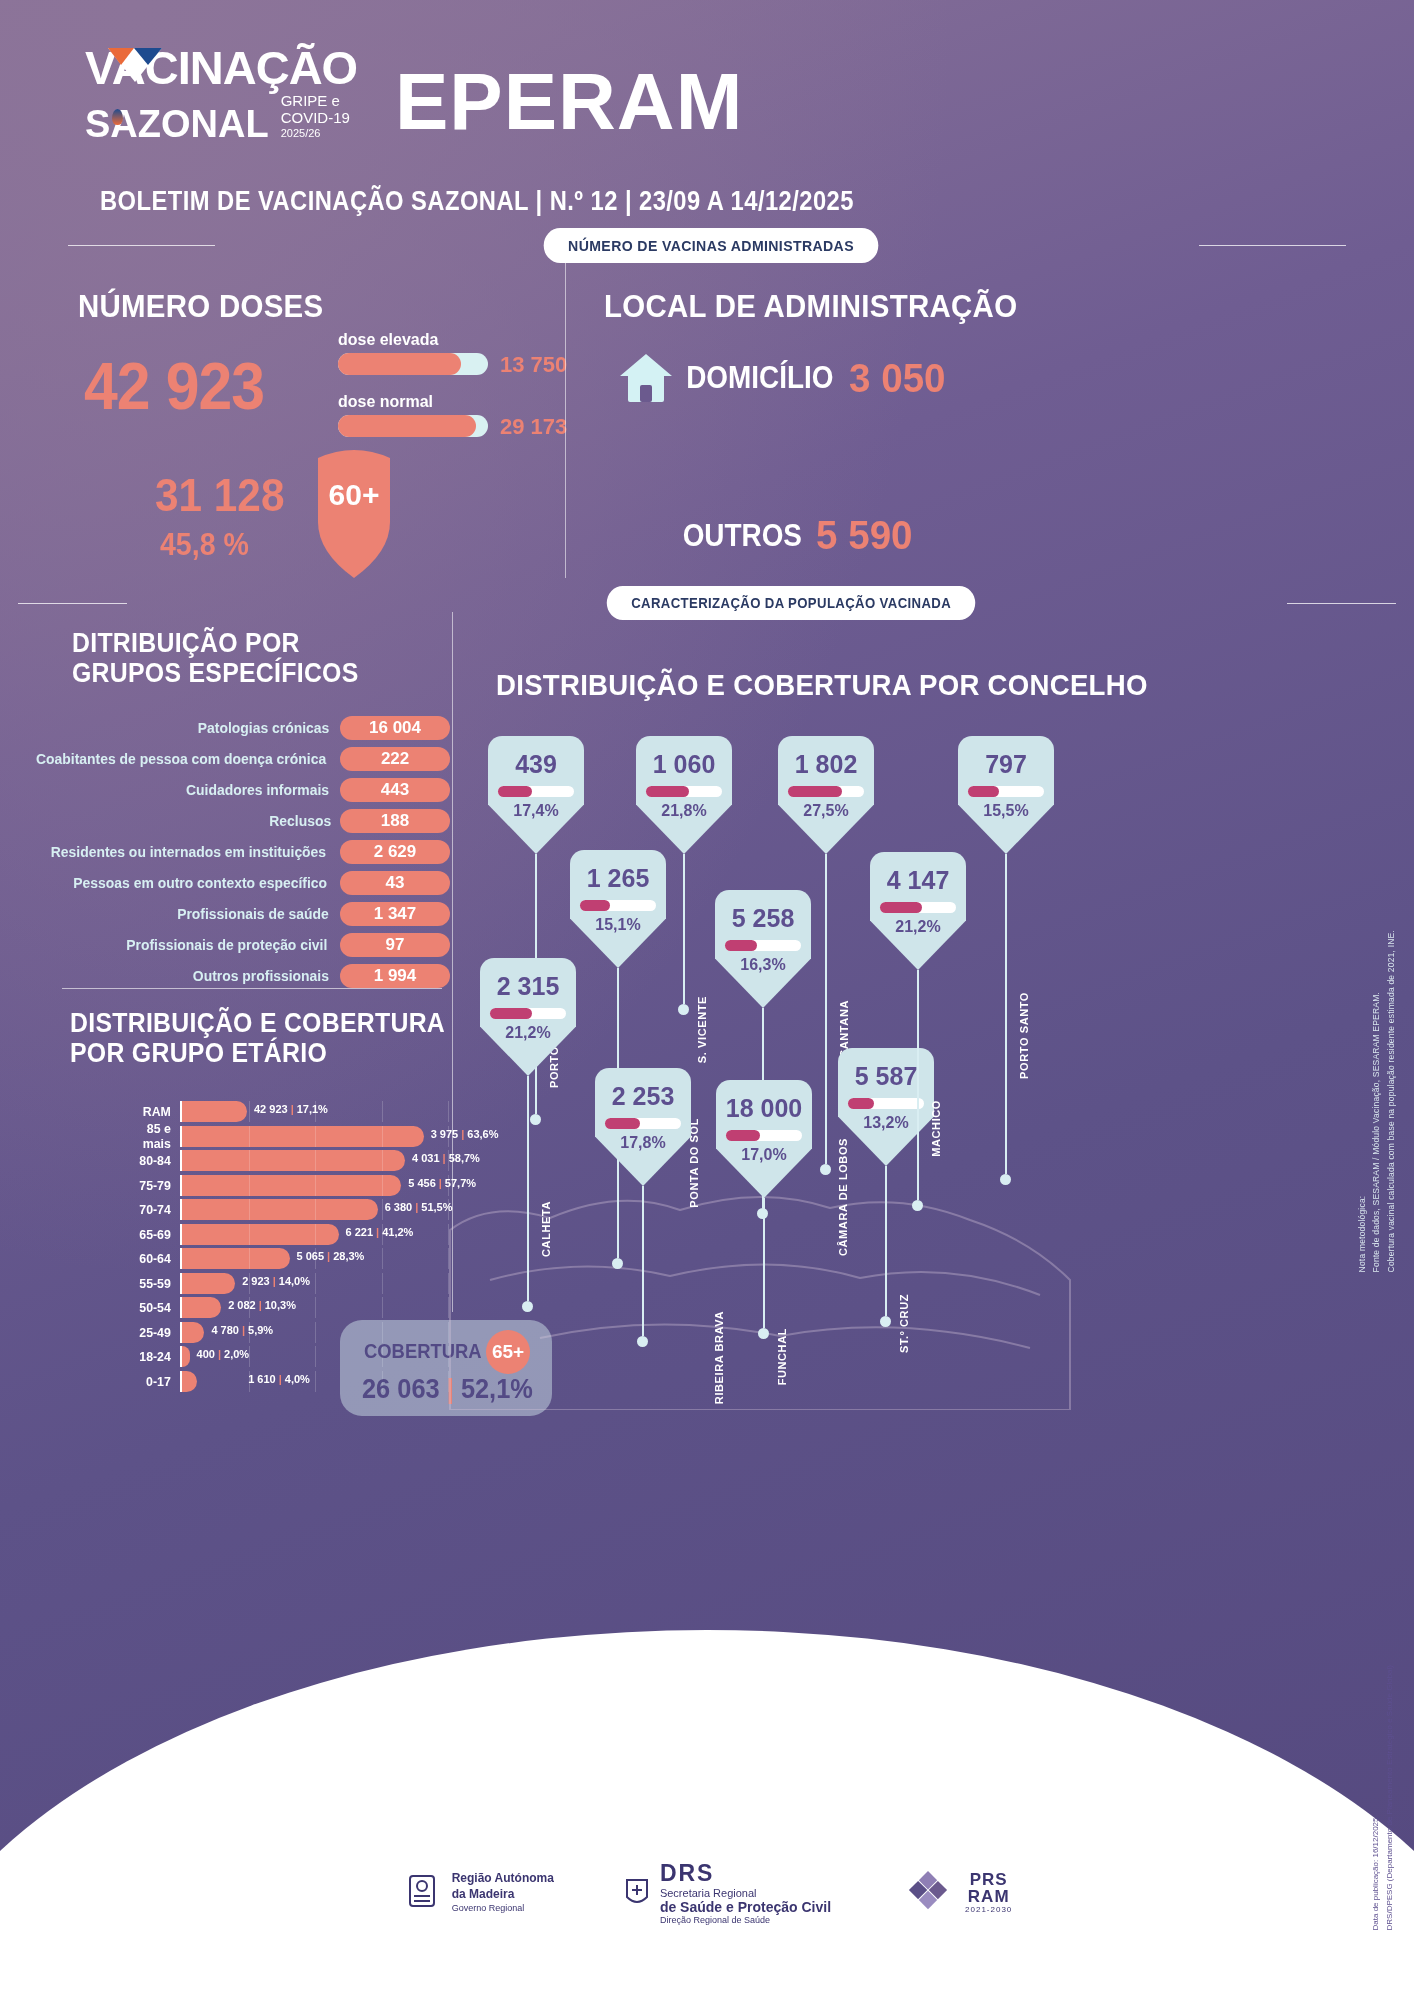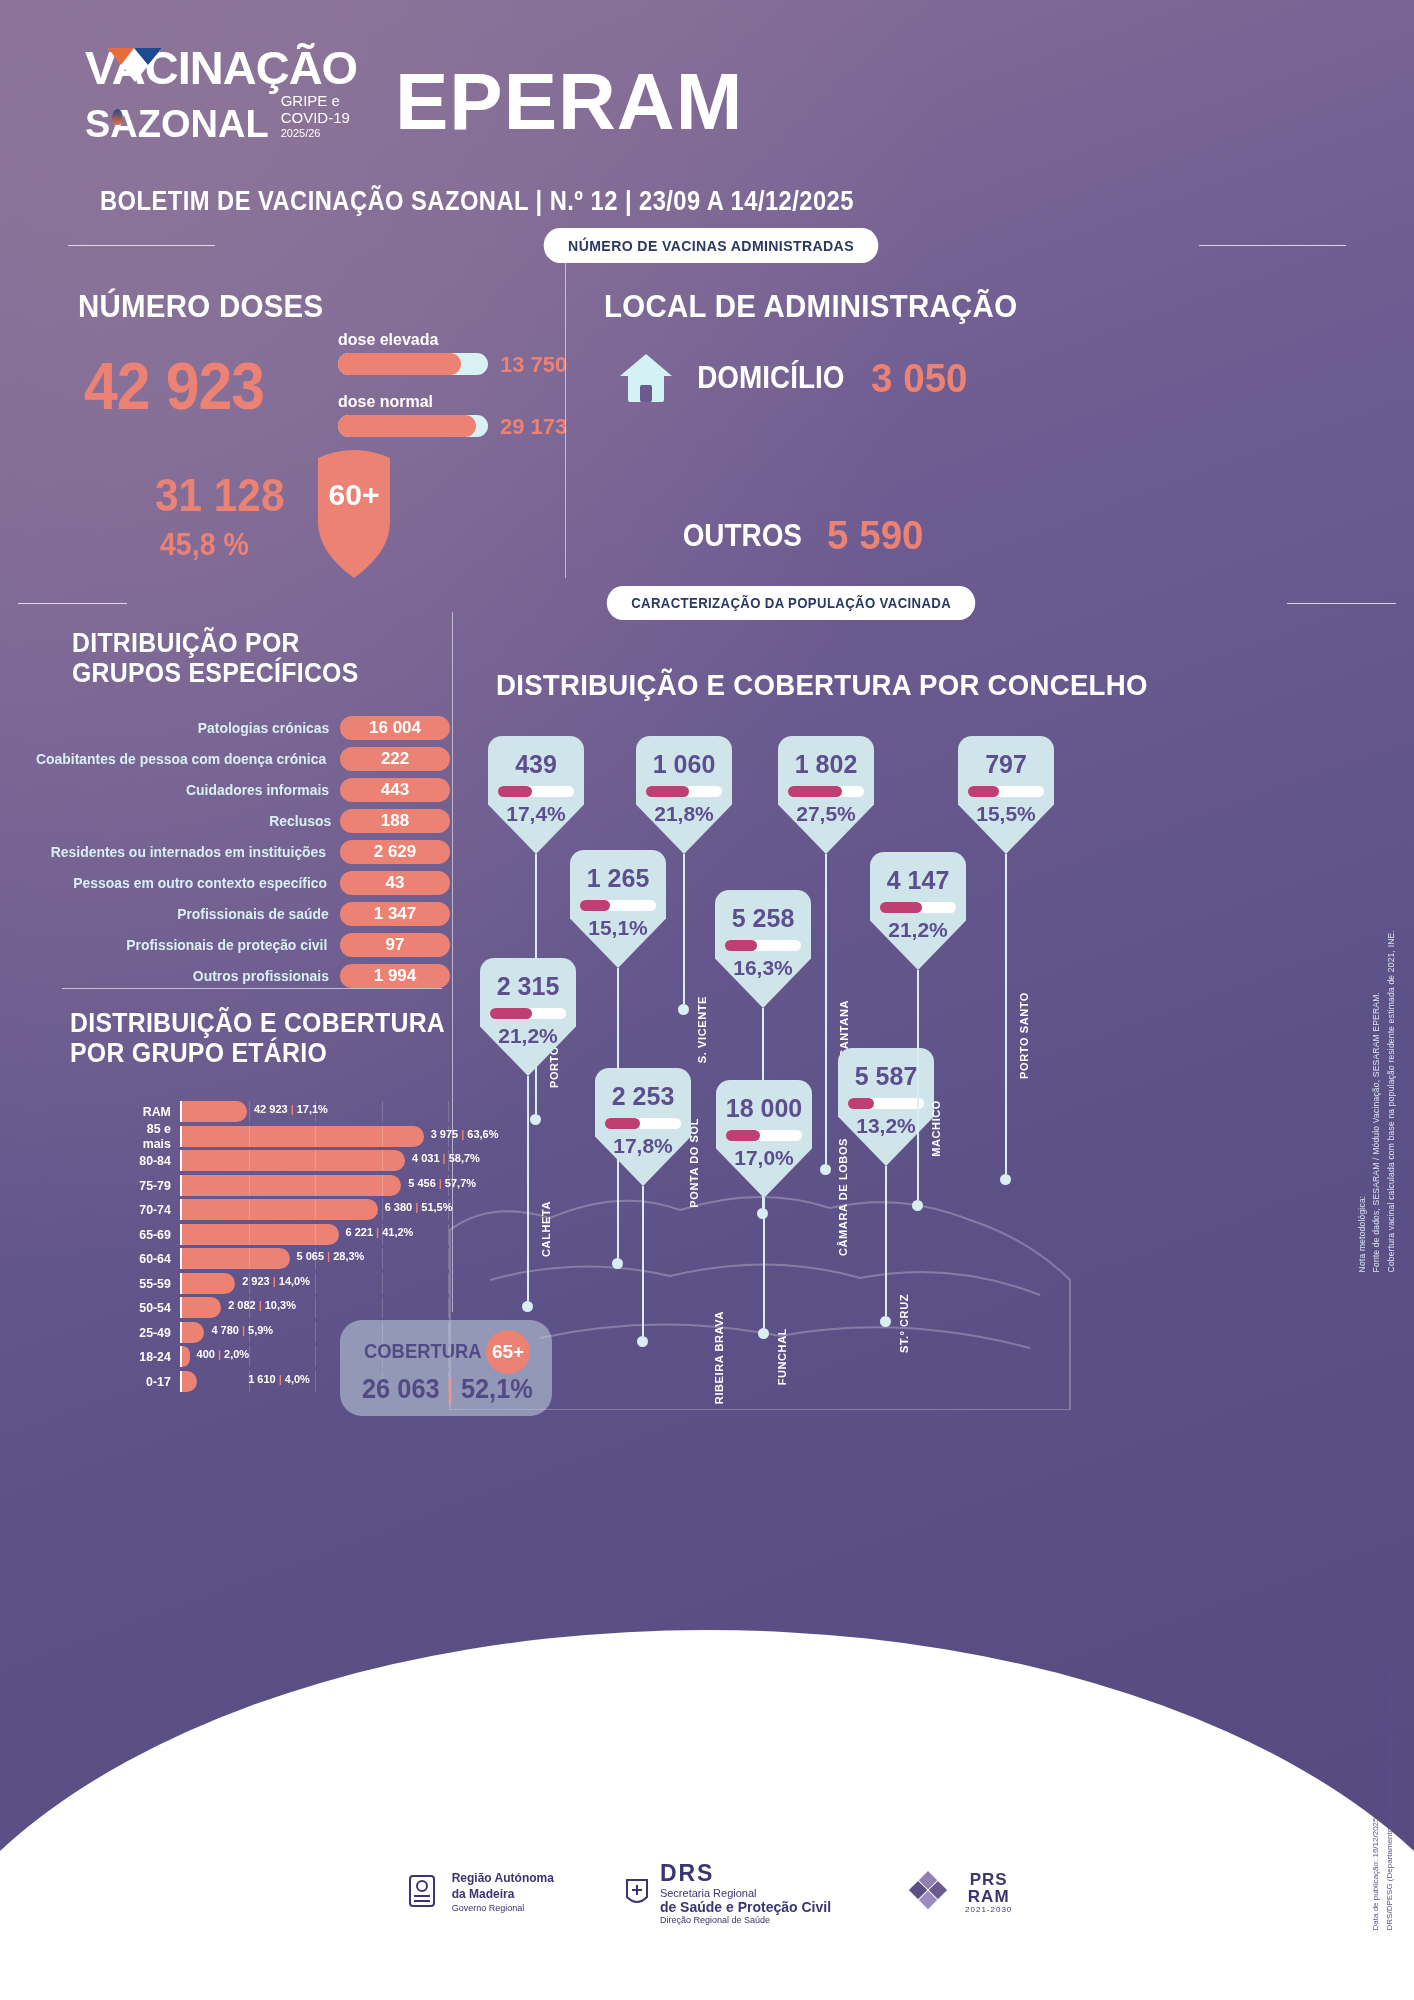--- a/index.html
+++ b/index.html
@@ -82,21 +82,21 @@
   .barval{ position:absolute; left:162px; top:-1px; color:#ec8273; font-size:22px; font-weight:bold;
      white-space:nowrap;}
   .d1{ left:338px; top:330px; }
   .d2{ left:338px; top:392px; }
 
   
   .vdiv{ position:absolute; background:rgba(255,255,255,.55); width:1px; }
 
   
   .h-local{ position:absolute; left:604px; top:288px; font-size:32px; }
-  .loc-row{ position:absolute; display:flex; align-items:center; gap:15px;justify-content:center;}
+  .loc-row{ position:absolute; display:flex; align-items:center; gap:4px;justify-content:center;}
   .loc-label{ color:#fff; font-size:31px; font-weight:bold; transform:scaleX(.9);}
   .loc-val{ color:#ec8273; font-size:41px; font-weight:bold; transform:scaleX(.94);}
   .lr1{ left:618px; top:352px; }
   .lr2{ left:618px; top:432px; }
   .lr3{ left:676px; top:512px; }
 
   
   .h-grp{ position:absolute; left:72px; top:628px; font-size:27px; line-height:1.12;}
   .grp-list{ position:absolute; left:30px; top:716px; width:420px;}
   .grp-row{ display:flex; align-items:center; justify-content:flex-end; margin-bottom:7px; height:24px;}
@@ -135,21 +135,21 @@
   .pin{ position:absolute; }
   .pin .shield{ position:relative; width:96px; height:118px;
      background:#cfe5ea; clip-path: polygon(0 0,100% 0,100% 58%,50% 100%,0 58%);
      border-radius:14px 14px 0 0;}
   .pin .cnt{ position:absolute; left:0; right:0; top:14px; text-align:center;
      color:#5d4f8f; font-size:25px; font-weight:bold;}
   .pin .trk{ position:absolute; left:10px; right:10px; top:50px; height:11px;
      background:#fff; border-radius:6px;}
   .pin .fil{ height:11px; background:#c03f72; border-radius:6px;}
   .pin .pct{ position:absolute; left:0; right:0; top:66px; text-align:center;
-     color:#5d4f8f; font-size:21px; font-weight:bold;}
+     color:#5d4f8f; font-size:16px; font-weight:bold;}
   .pin .stem{ position:absolute; left:47px; top:118px; width:2px; background:#d9eef2;}
   .pin .dot{ position:absolute; left:42px; width:11px;height:11px;border-radius:50%;
      background:#d9eef2;}
   .pin .vname{ position:absolute; color:#fff; font-size:11px; font-weight:bold;
      letter-spacing:.6px; writing-mode:vertical-rl; transform:rotate(180deg); white-space:nowrap;}
 
   
   .island{ position:absolute; left:430px; top:1080px; width:660px; height:330px; opacity:.35;}
 
   

